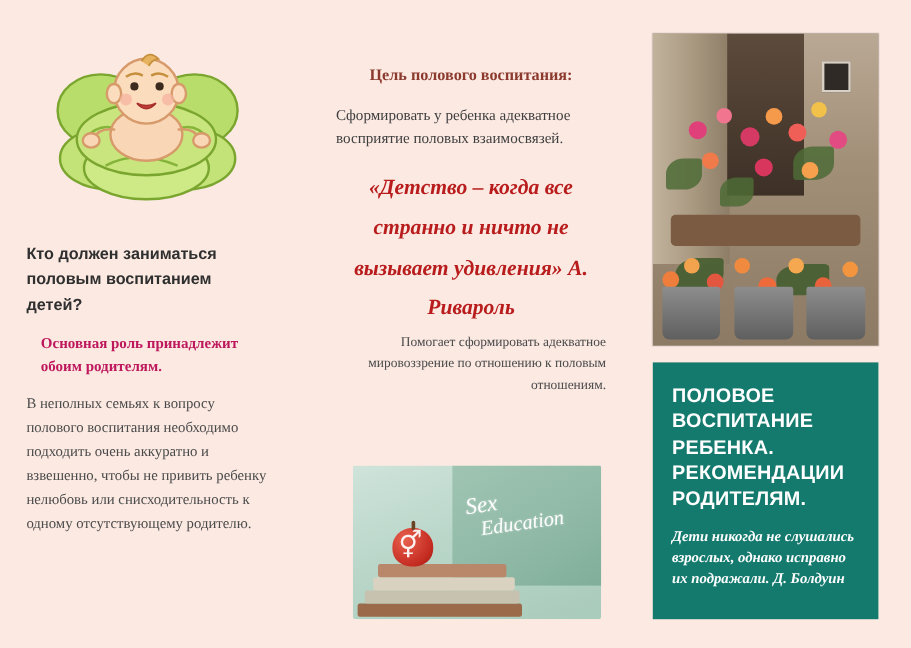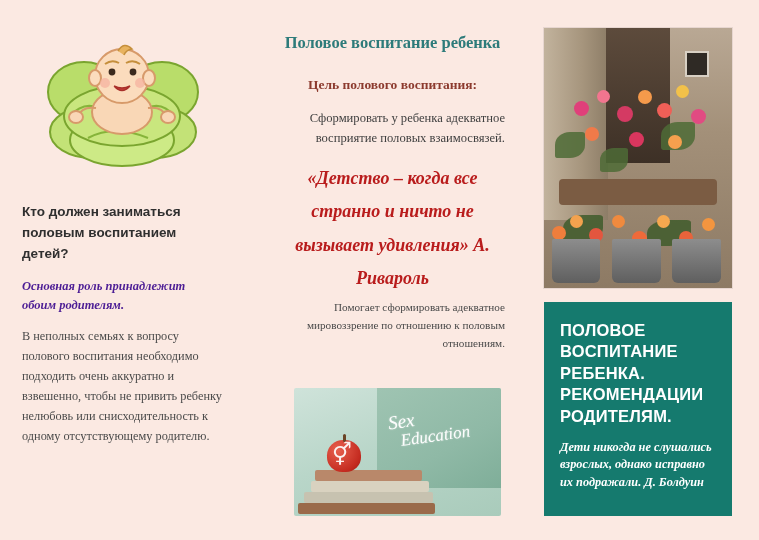--- a/index.html
+++ b/index.html
@@ -36,25 +36,24 @@
   .left-heading {
     font-family: Liberation Sans, sans-serif;
     font-size: 13.5px;
     font-weight: bold;
     color: #2f2f2f;
     line-height: 1.55;
     margin: 22px 0 0 0;
   }
   .left-italic {
     font-size: 12.5px;
-    font-style: italic;
-    font-weight: bold;
-    color: #4c1d95;
+    font-weight: bold;
+    color: #be185d;
     line-height: 1.5;
-    margin: 12px 0 0 0;
+    margin: 12px 0 0 12px;
   }
   .left-para {
     font-size: 12.3px;
     line-height: 1.62;
     color: #4a4a4a;
     margin: 13px 0 0 0;
     text-align: left;
   }
 
   
@@ -77,21 +76,21 @@
     font-weight: bold;
     color: #8c3a2e;
     margin: 22px 0 0 0;
     line-height: 1.4;
   }
   .mid-para {
     font-size: 12.6px;
     line-height: 1.55;
     color: #3f3f3f;
     margin: 14px 0 0 0;
-    text-align: right;
+    text-align: left;
   }
   .mid-quote {
     font-size: 18px;
     font-style: italic;
     font-weight: bold;
     color: #b91c1c;
     line-height: 1.85;
     margin: 14px 0 0 0;
   }
   .mid-q2 {
@@ -350,21 +349,20 @@
         <path d="M92 66 q8 9 16 0 q-8 4 -16 0" fill="#c9413a" stroke="#a8302a" stroke-width="1.4"></path>
       </svg>
     </div>
 
     <p class="left-heading">Кто должен заниматься половым воспитанием детей?</p>
     <p class="left-italic">Основная роль принадлежит обоим родителям.</p>
     <p class="left-para">В неполных семьях к вопросу полового воспитания необходимо подходить очень аккуратно и взвешенно, чтобы не привить ребенку нелюбовь или снисходительность к одному отсутствующему родителю.</p>
   </div>
 
   <div class="col-mid">
-    <h1 class="mid-title">Половое воспитание ребенка</h1>
     <p class="mid-sub">Цель полового воспитания:</p>
     <p class="mid-para">Сформировать у ребенка адекватное восприятие половых взаимосвязей.</p>
     <p class="mid-quote">«Детство – когда все странно и ничто не вызывает удивления» А. Ривароль</p>
     <p class="mid-small tight">Помогает сформировать адекватное мировоззрение по отношению к половым отношениям.</p>
   </div>
 
   <div class="chalk-wrap">
     <div class="chalk-bg"></div>
     <div class="chalk-board"></div>
     <div class="chalk-text">

